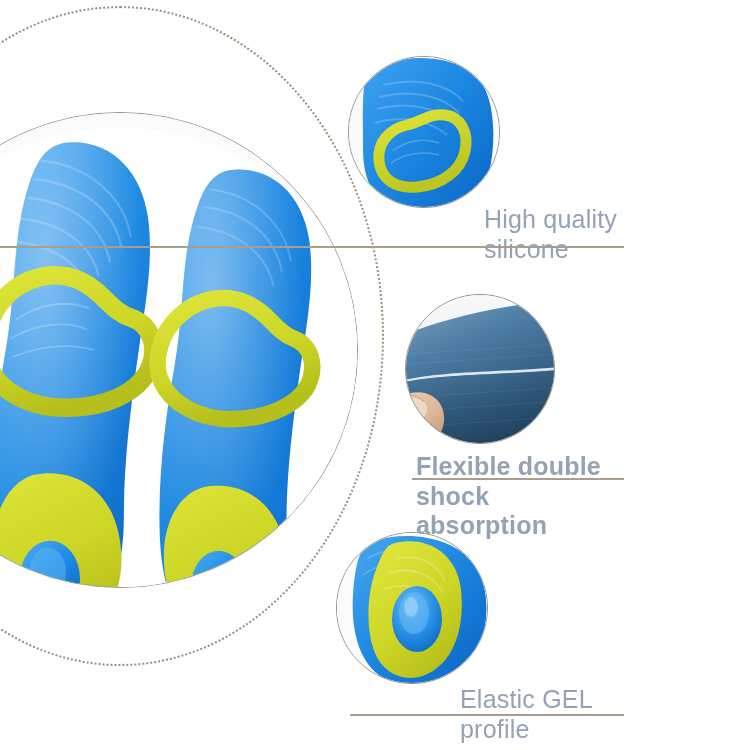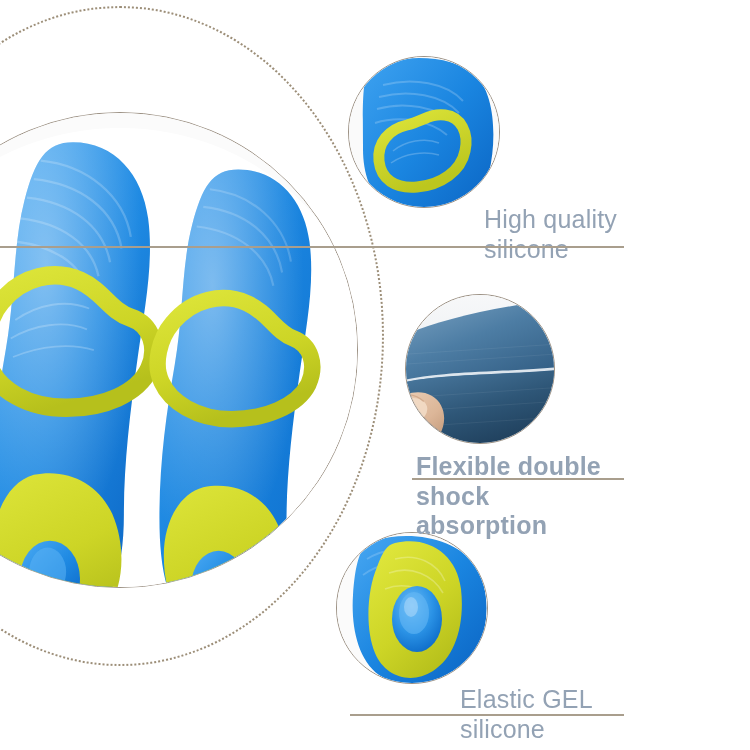--- a/index.html
+++ b/index.html
@@ -337,19 +337,19 @@
       <ellipse cx="77" cy="80" rx="15" ry="21" fill="#68baf6" opacity="0.55"></ellipse>
       <ellipse cx="74" cy="74" rx="7" ry="10" fill="#ffffff" opacity="0.28"></ellipse>
     </svg>
   </div>
 
   <div class="caption" id="caption-1">High quality silicone</div>
 
   <div class="caption" id="caption-2">Flexible double shock
 absorption</div>
 
-  <div class="caption" id="caption-3">Elastic GEL silicone</div>
+  <div class="caption" id="caption-3">Elastic GEL profile</div>
 
   <div class="rule" id="rule-1"></div>
   <div class="rule" id="rule-2"></div>
   <div class="rule" id="rule-3"></div>
 
 </div>
 
 </body></html>

